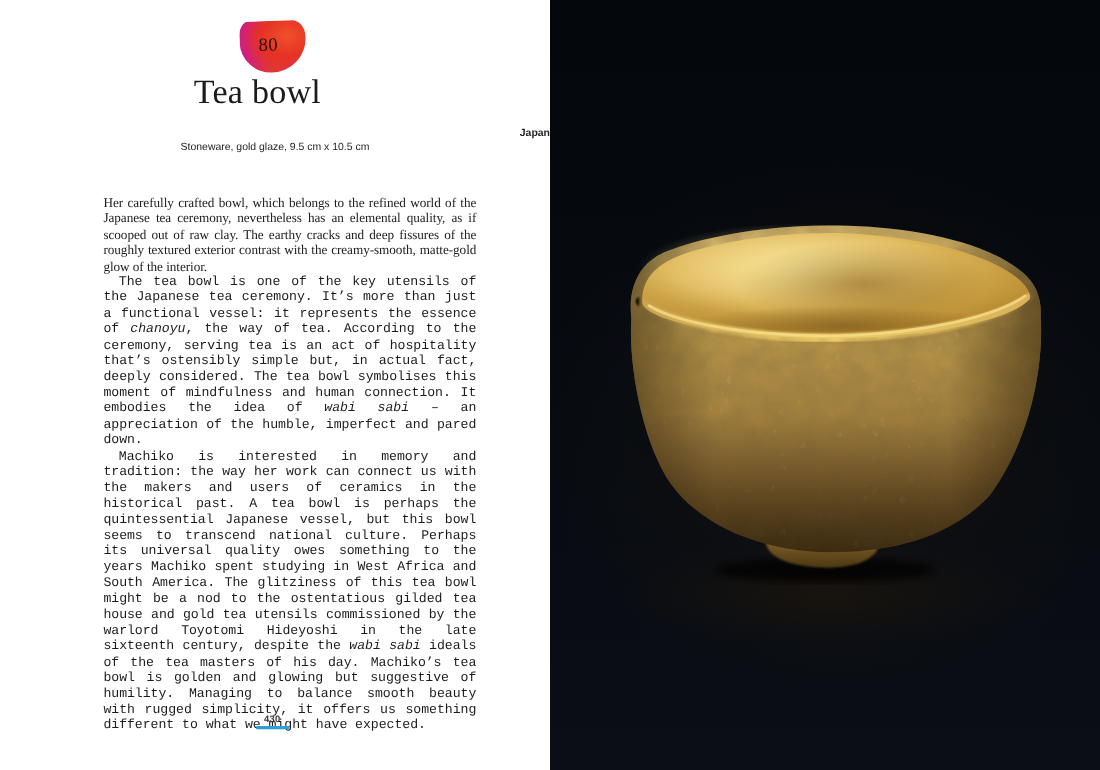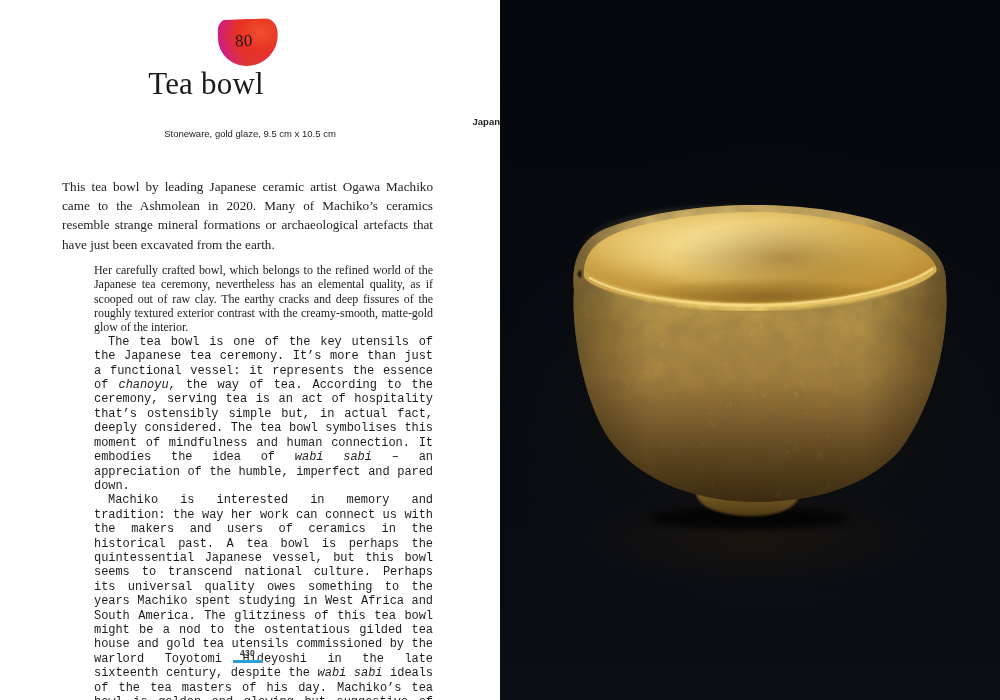--- a/index.html
+++ b/index.html
@@ -25,21 +25,21 @@
   .badge-num{
     font-family:"Liberation Serif",serif;
     font-size:17px;color:#201416;letter-spacing:.5px;
     transform:translate(-4px,-2px);
   }
 
   .title{
     position:absolute;left:0;top:66px;width:412px;margin:0;
     text-align:center;font-weight:400;
     font-family:"Liberation Serif",serif;
-    font-size:31px;color:#1b1b1b;letter-spacing:.2px;
+    font-size:31px;color:#1b1b1b;letter-spacing:.2px;padding-left:28px;
   }
 
   .meta{
     position:absolute;left:0;top:116px;width:500px;
     text-align:center;
     font-family:"Liberation Sans",sans-serif;
     font-size:9.5px;line-height:12.4px;color:#222;
   }
   .meta-country{font-weight:bold;text-align:right;}
 
@@ -80,21 +80,20 @@
     </div>
 
     <h1 class="title">Tea bowl</h1>
 
     <div class="meta">
       <div class="meta-country">Japan</div>
       <div>Stoneware, gold glaze, 9.5 cm x 10.5 cm</div>
     </div>
 
     <div class="body-text">
-      <p class="lead">This tea bowl by leading Japanese ceramic artist Ogawa Machiko came to the Ashmolean in 2020. Many of Machiko’s ceramics resemble strange mineral formations or archaeological artefacts that have just been excavated from the earth.</p>
       <p class="para">Her carefully crafted bowl, which belongs to the refined world of the Japanese tea ceremony, nevertheless has an elemental quality, as if scooped out of raw clay. The earthy cracks and deep fissures of the roughly textured exterior contrast with the creamy-smooth, matte-gold glow of the interior.</p>
       <p class="para ind">The tea bowl is one of the key utensils of the Japanese tea ceremony. It’s more than just a functional vessel: it represents the essence of <i>chanoyu</i>, the way of tea. According to the ceremony, serving tea is an act of hospitality that’s ostensibly simple but, in actual fact, deeply considered. The tea bowl symbolises this moment of mindfulness and human connection. It embodies the idea of <i>wabi sabi</i> – an appreciation of the humble, imperfect and pared down.</p>
       <p class="para ind">Machiko is interested in memory and tradition: the way her work can connect us with the makers and users of ceramics in the historical past. A tea bowl is perhaps the quintessential Japanese vessel, but this bowl seems to transcend national culture. Perhaps its universal quality owes something to the years Machiko spent studying in West Africa and South America. The glitziness of this tea bowl might be a nod to the ostentatious gilded tea house and gold tea utensils commissioned by the warlord Toyotomi Hideyoshi in the late sixteenth century, despite the <i>wabi sabi</i> ideals of the tea masters of his day. Machiko’s tea bowl is golden and glowing but suggestive of humility. Managing to balance smooth beauty with rugged simplicity, it offers us something different to what we might have expected.</p>
     </div>
 
     <div class="folio">
       <div class="page-num">430</div>
       <div class="folio-bar"></div>
     </div>
   </div>

